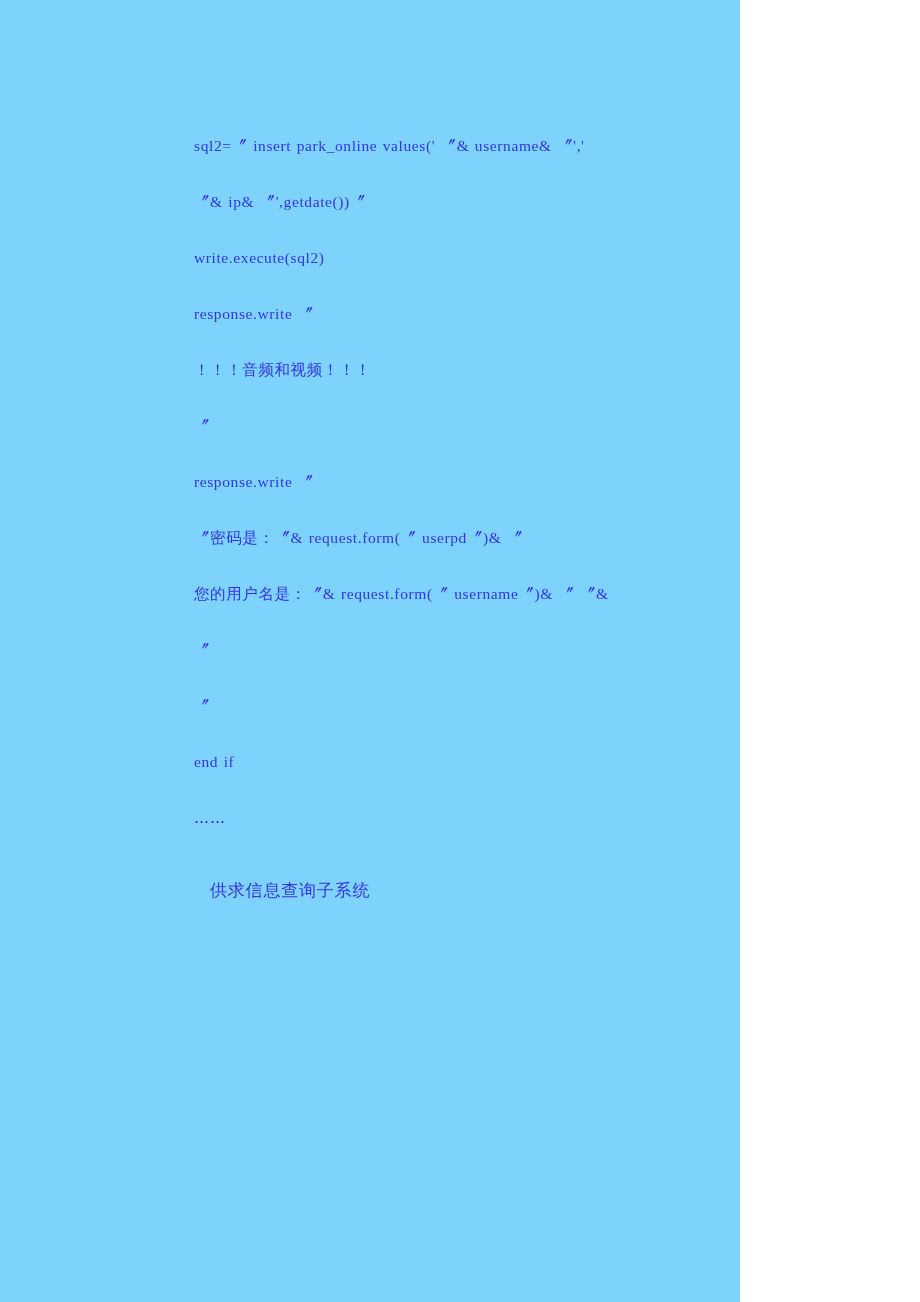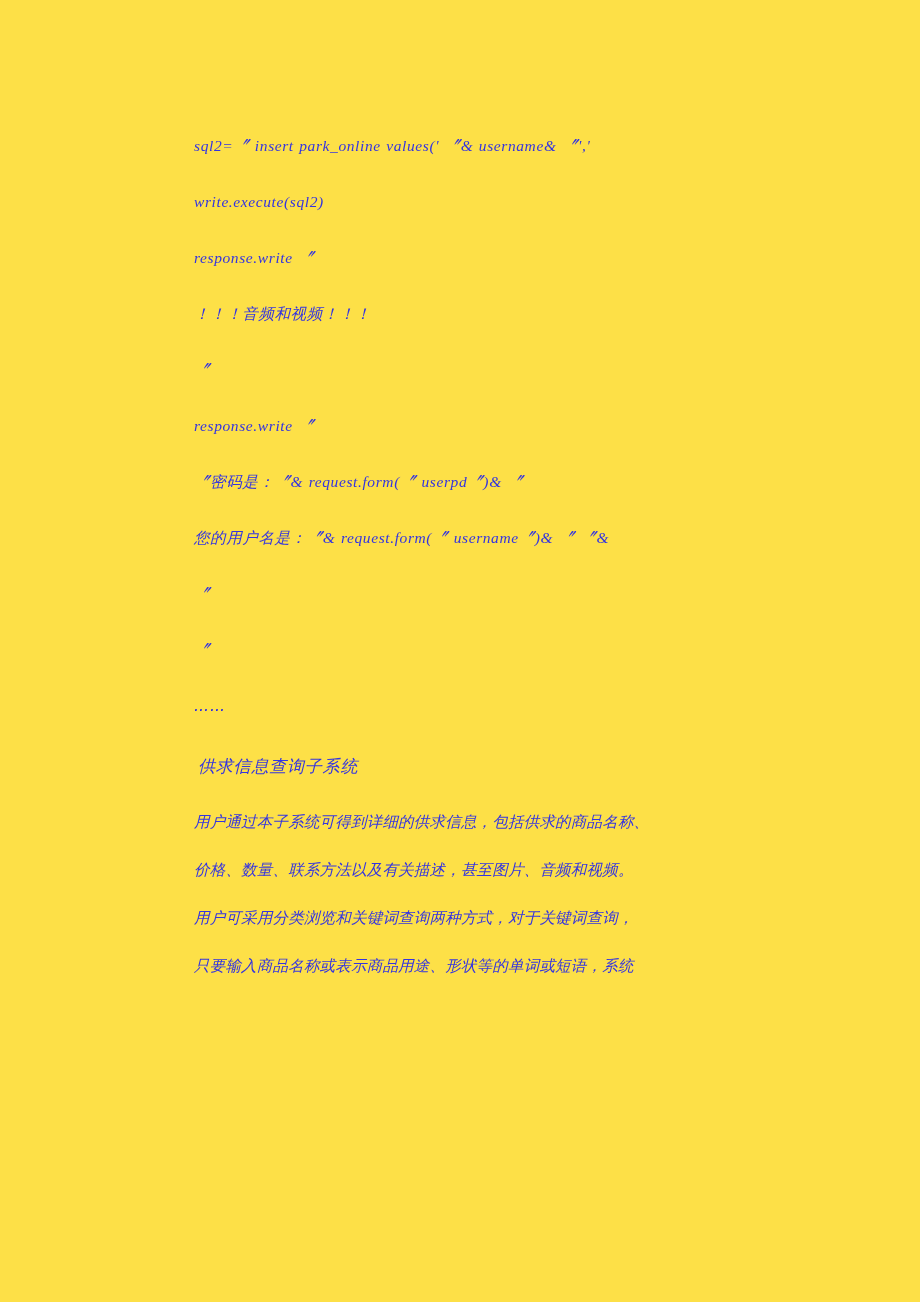--- a/index.html
+++ b/index.html
@@ -9,24 +9,23 @@
   }
   body {
     width: 920px;
     height: 1302px;
     overflow: hidden;
     font-family: "Liberation Serif", "DejaVu Serif", serif;
     -webkit-font-smoothing: antialiased;
   }
   .page {
     position: relative;
-    width: 920px;
+    width: 740px;
     height: 1302px;
-    background: #fde047;
-    font-style: italic;
+    background: #7dd3fc;
   }
   .content {
     position: absolute;
     left: 194px;
     top: 118px;
     width: 540px;
   }
 
   
   .code-line {
@@ -60,21 +59,21 @@
 
   
   .section-heading {
     color: #3434e0;
     font-family: "DejaVu Sans", "Liberation Sans", sans-serif;
     font-size: 17px;
     line-height: 56px;
     height: 56px;
     letter-spacing: 0.8px;
     font-weight: normal;
-    margin: 4px;
+    margin: 16px;
   }
 
   
   .body-para {
     color: #3434e0;
     font-family: "DejaVu Sans", "Liberation Sans", sans-serif;
     font-size: 15.5px;
     letter-spacing: 0.2px;
     margin: 0;
   }
@@ -85,20 +84,21 @@
   }
 </style>
 </head>
 <body>
 
 <div class="page">
   <div class="content">
 
     <div class="code-line">sql2=〞 insert park_online values(' 〞&amp; username&amp; 〞','</div>
 
+    <div class="code-line">〞&amp; ip&amp; 〞',getdate())〞</div>
 
 
     <div class="code-line">write.execute(sql2)</div>
 
     <div class="code-line">response.write 〞</div>
 
     <div class="code-line">！！！音频和视频！！！</div>
 
     <div class="quote-only">〞</div>
 
@@ -106,26 +106,21 @@
 
     <div class="code-line">〞密码是：〞&amp; request.form(〞 userpd〞)&amp; 〞</div>
 
     <div class="code-line">您的用户名是：〞&amp; request.form(〞 username〞)&amp; 〞 〞&amp;</div>
 
     <div class="quote-only">〞</div>
 
 
     <div class="quote-only">〞</div>
 
+    <div class="code-line">end if</div>
 
     <div class="ellipsis-line">……</div>
 
     <h2 class="section-heading">供求信息查询子系统</h2>
 
-    <div class="body-para">
-      <div class="body-line">用户通过本子系统可得到详细的供求信息，包括供求的商品名称、</div>
-      <div class="body-line">价格、数量、联系方法以及有关描述，甚至图片、音频和视频。</div>
-      <div class="body-line">用户可采用分类浏览和关键词查询两种方式，对于关键词查询，</div>
-      <div class="body-line">只要输入商品名称或表示商品用途、形状等的单词或短语，系统</div>
-    </div>
 
   </div>
 </div>
 
 </body></html>

